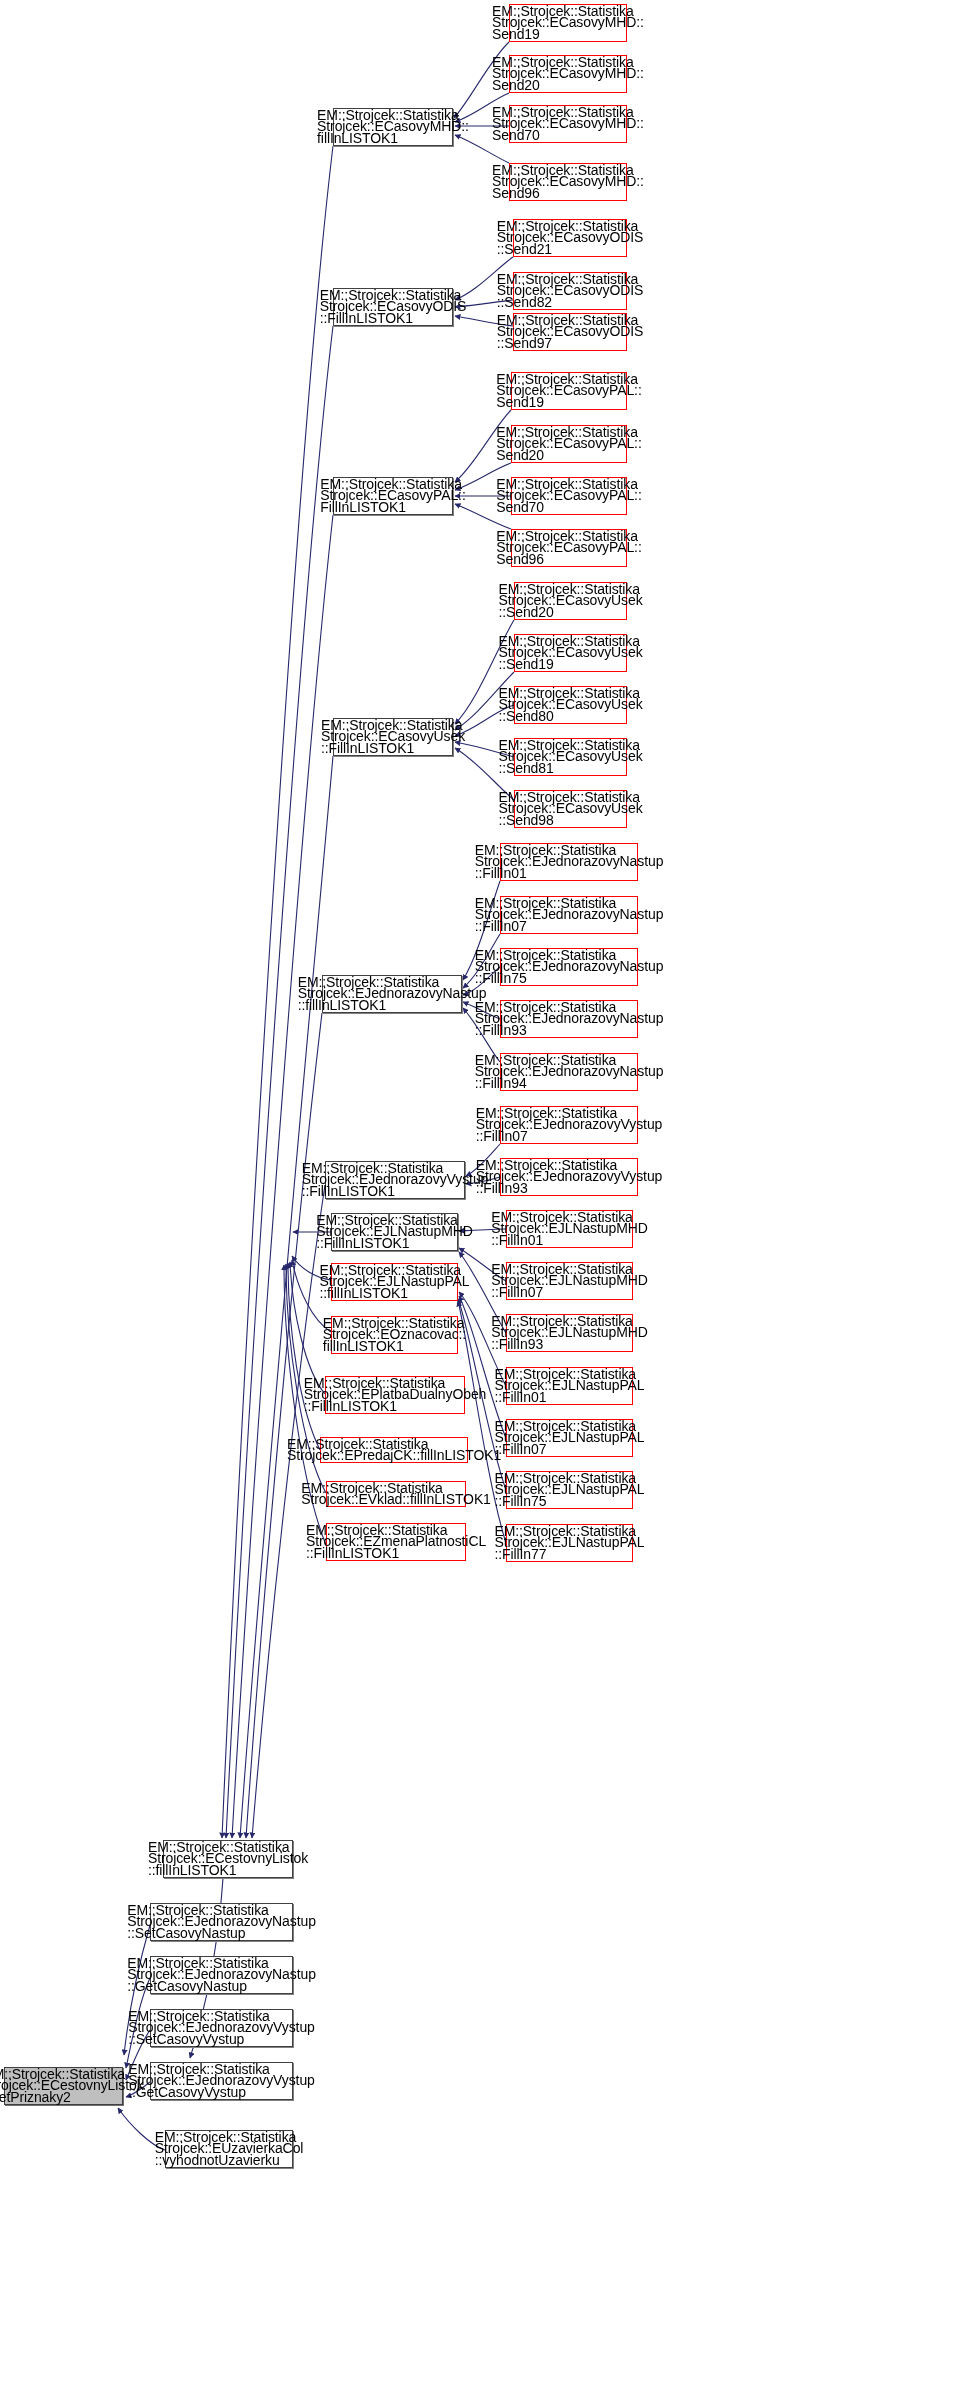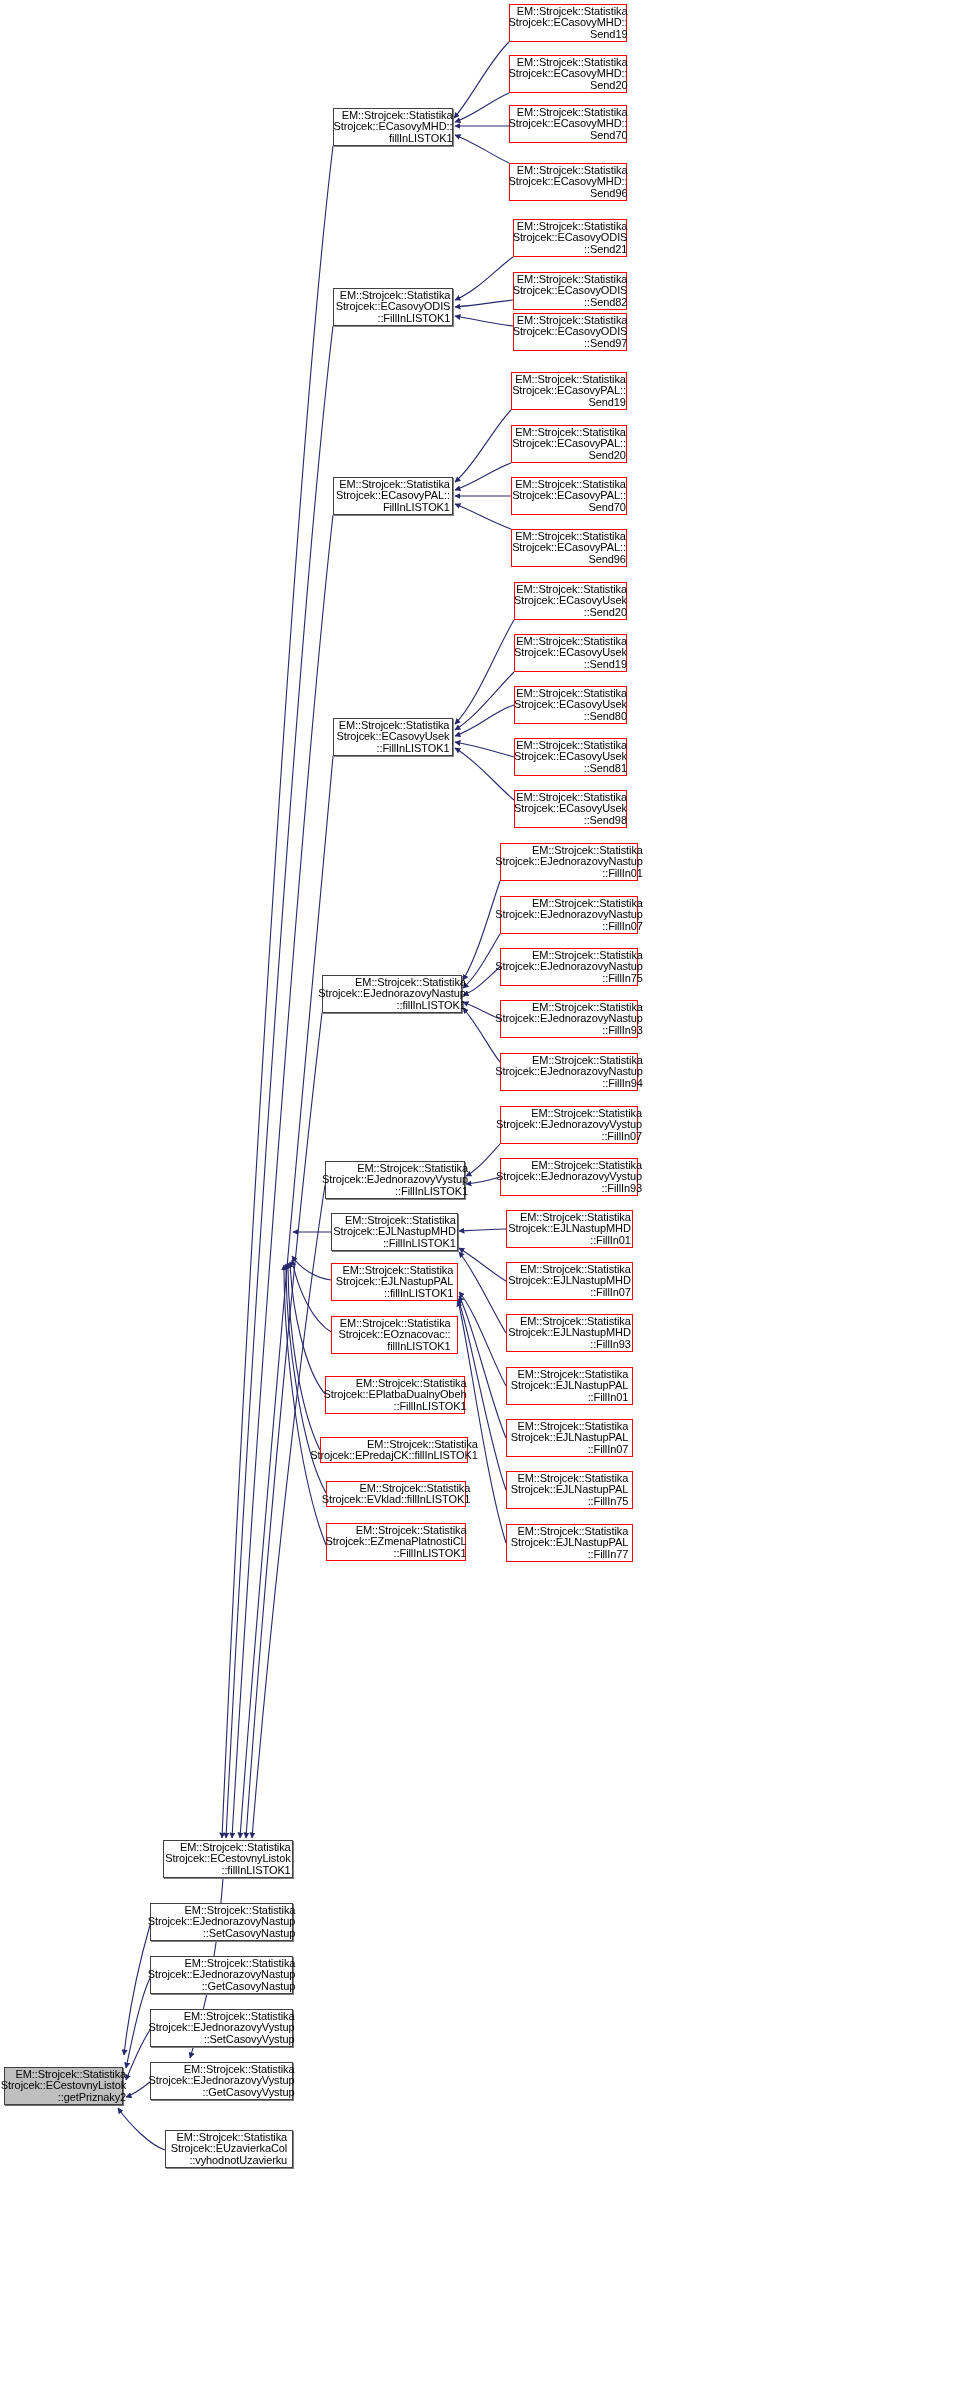--- a/index.html
+++ b/index.html
@@ -24,24 +24,24 @@
     width: 968px;
     height: 2387px;
     pointer-events: none;
   }
   .node {
     position: absolute;
     box-sizing: border-box;
     display: flex;
     align-items: center;
     justify-content: center;
-    text-align: right;
+    text-align: left;
     background: #ffffff;
     border: 1px solid #ff0000;
-    font-size: 11px;
+    font-size: 14px;
     line-height: 11.4px;
     color: #000000;
     letter-spacing: -0.1px;
     white-space: pre-line;
     padding: 0 2px;
   }
   .node.grey {
     border: 1px solid #404040;
     box-shadow: 1px 1px 0 0 #808080;
   }

